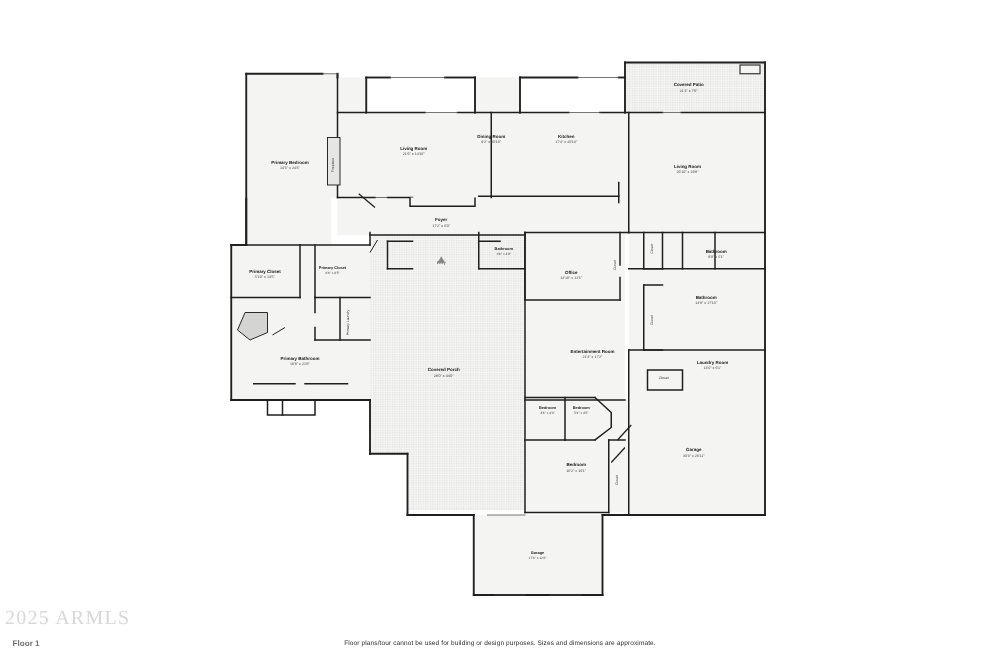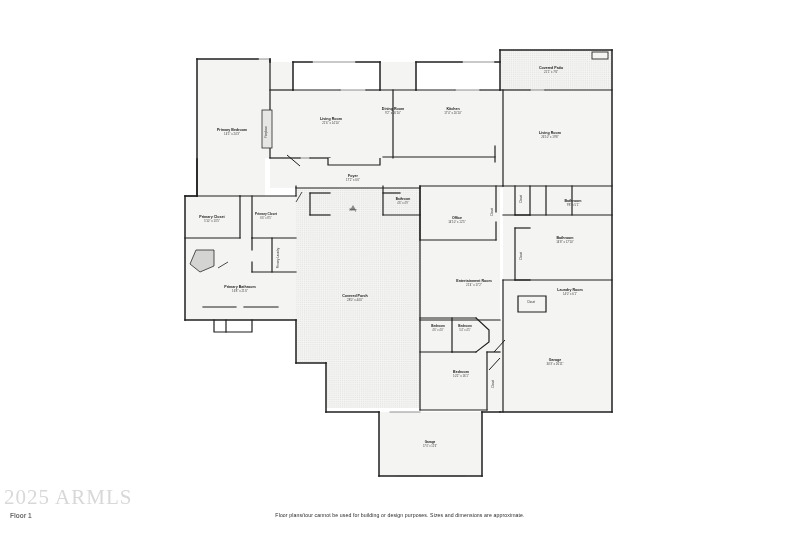--- a/index.html
+++ b/index.html
@@ -15,21 +15,21 @@
   .rm-small{font-size:3.1px;}
   .rm-small-dim{font-size:2.6px;}
   .vert-lbl{font-family:"Liberation Sans",sans-serif;font-size:2.8px;fill:#333;text-anchor:middle;}
   .entry-lbl{font-family:"Liberation Sans",sans-serif;font-size:3.0px;fill:#333;text-anchor:middle;}
   .footer-note{
     position:absolute;left:0;top:512px;width:800px;text-align:center;
     font-size:5.2px;color:#2b2b2b;letter-spacing:.1px;
   }
   .watermark{
     position:absolute;left:4px;top:487px;
-    font-family:"Liberation Serif",serif;font-size:21px;color:#d8d8d8;
+    font-family:"Liberation Serif",serif;font-size:16px;color:#d8d8d8;
     letter-spacing:1px;line-height:1;white-space:nowrap;user-select:none;
   }
   .floor-label{
     position:absolute;left:10px;top:512px;
     font-size:6.5px;color:#6e6e6e;font-weight:700;
   }
 </style>
 </head>
 <body>
 

